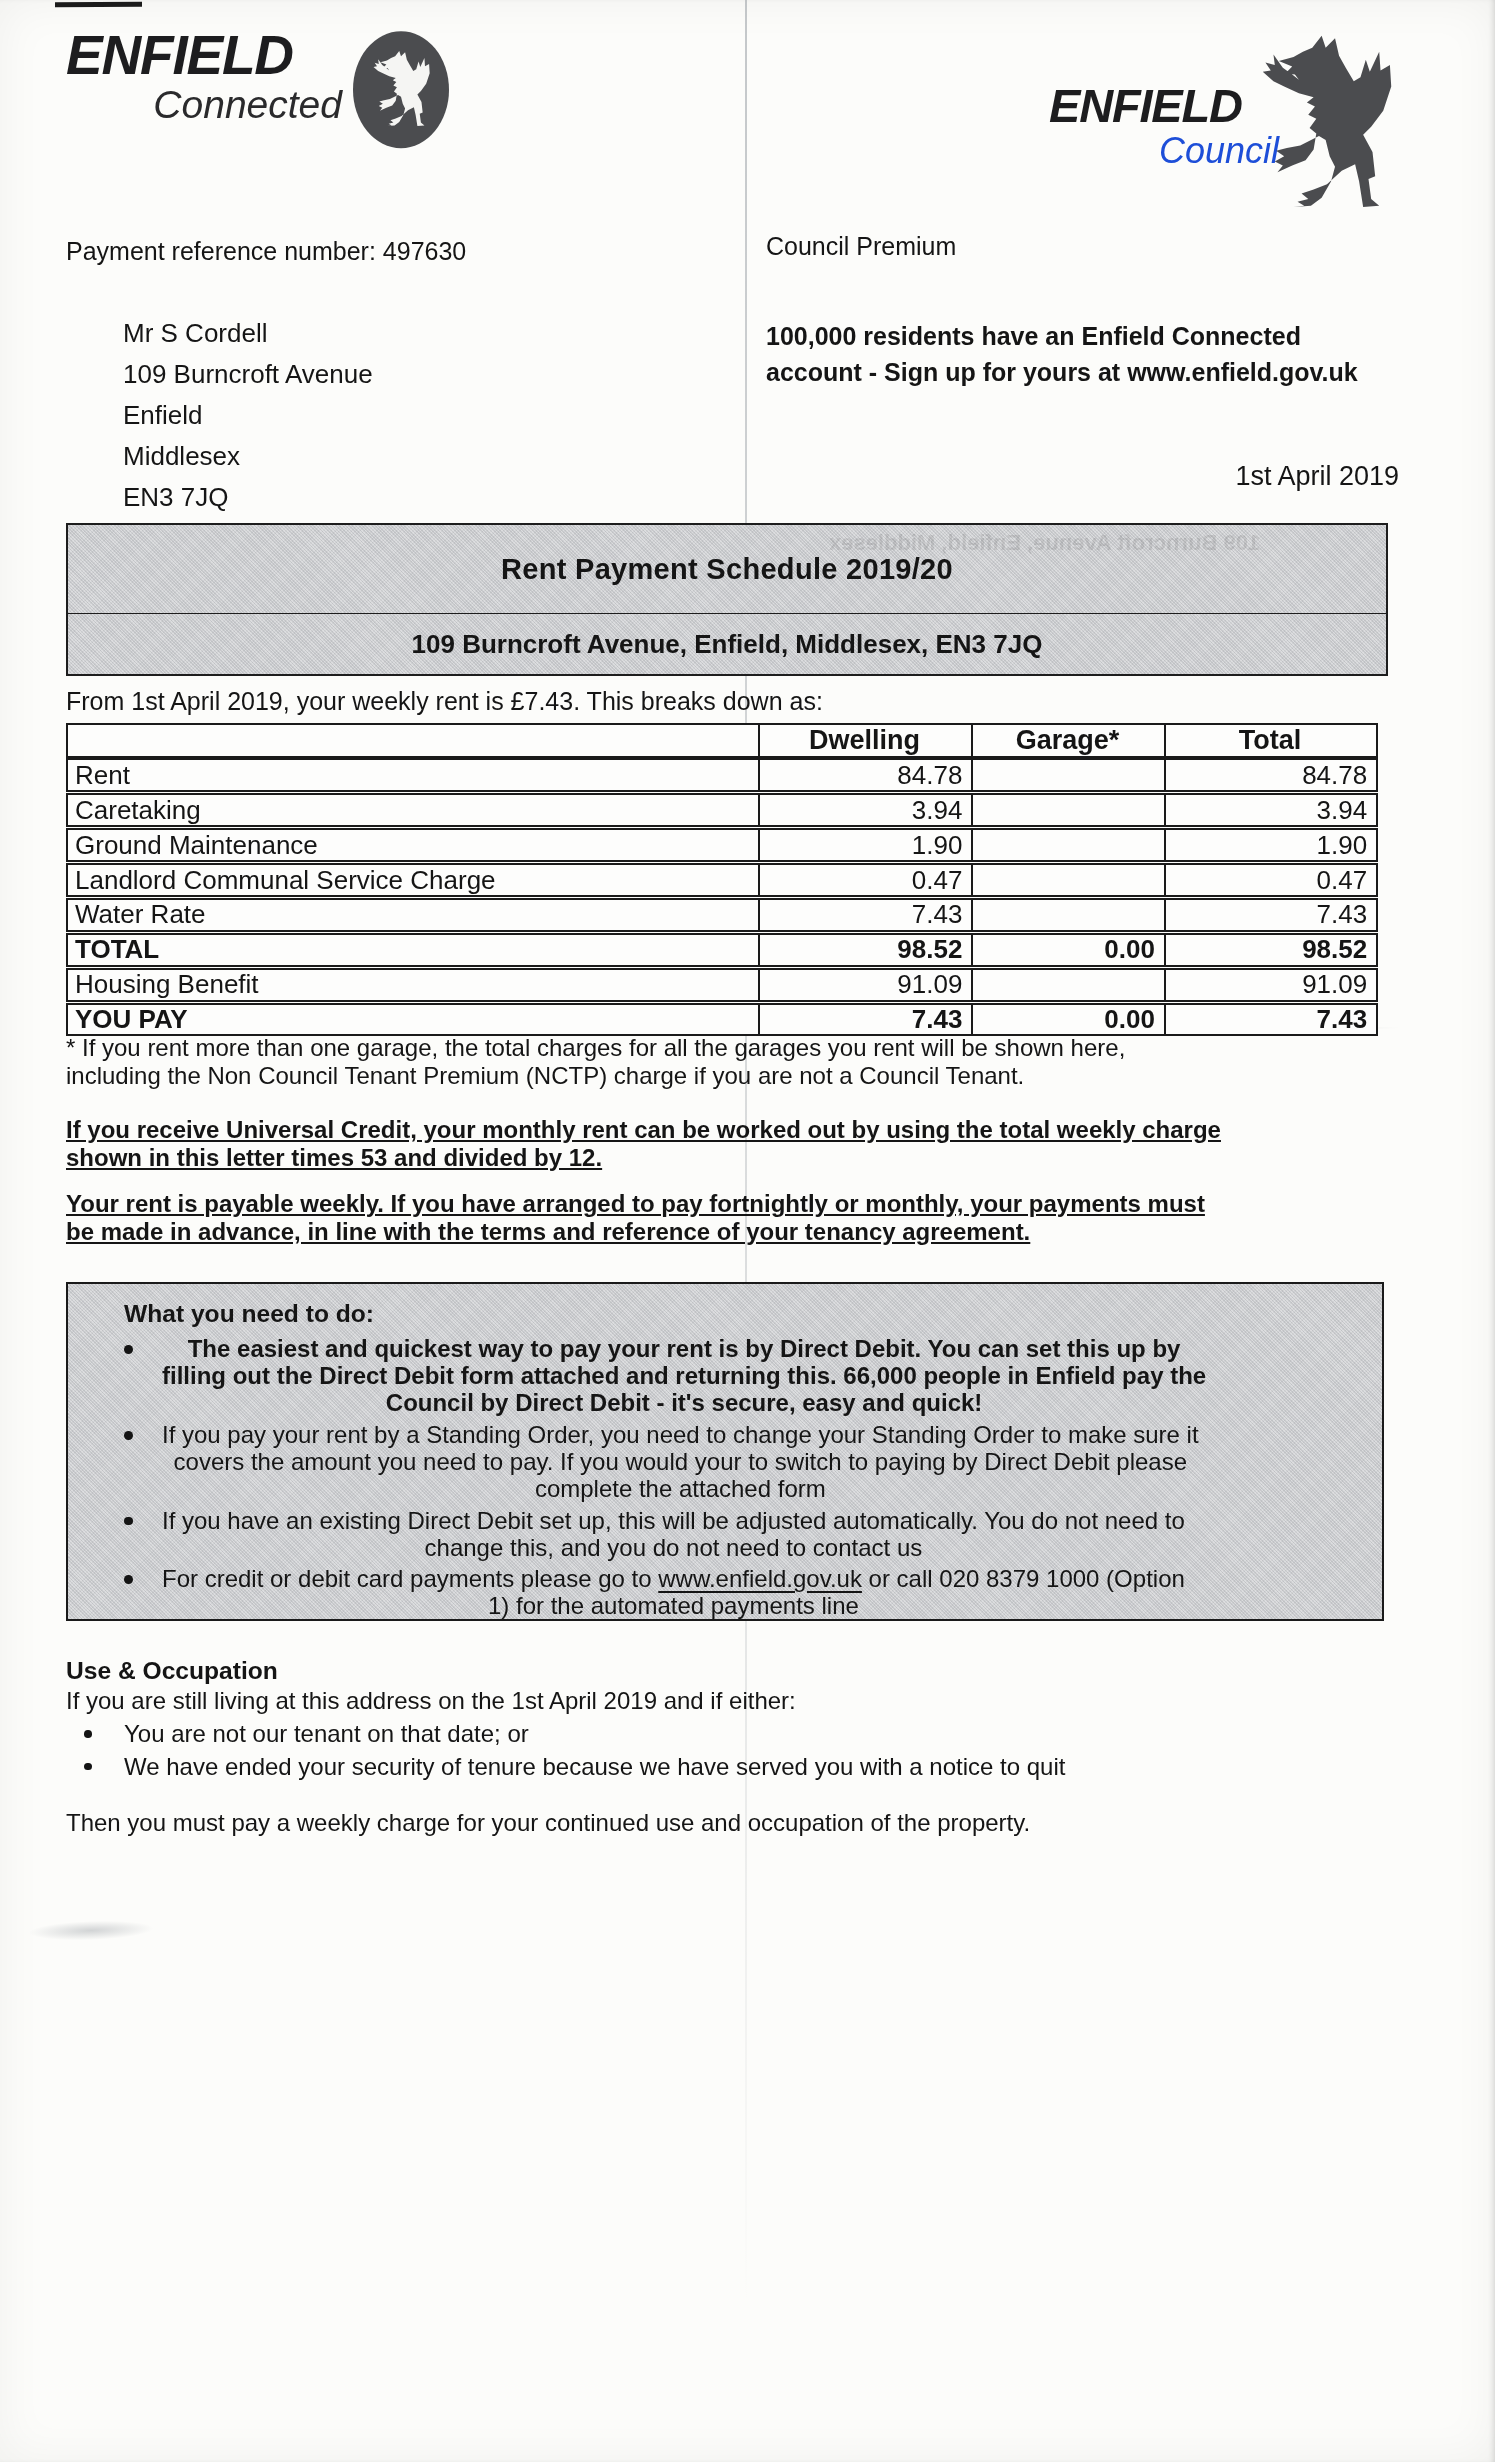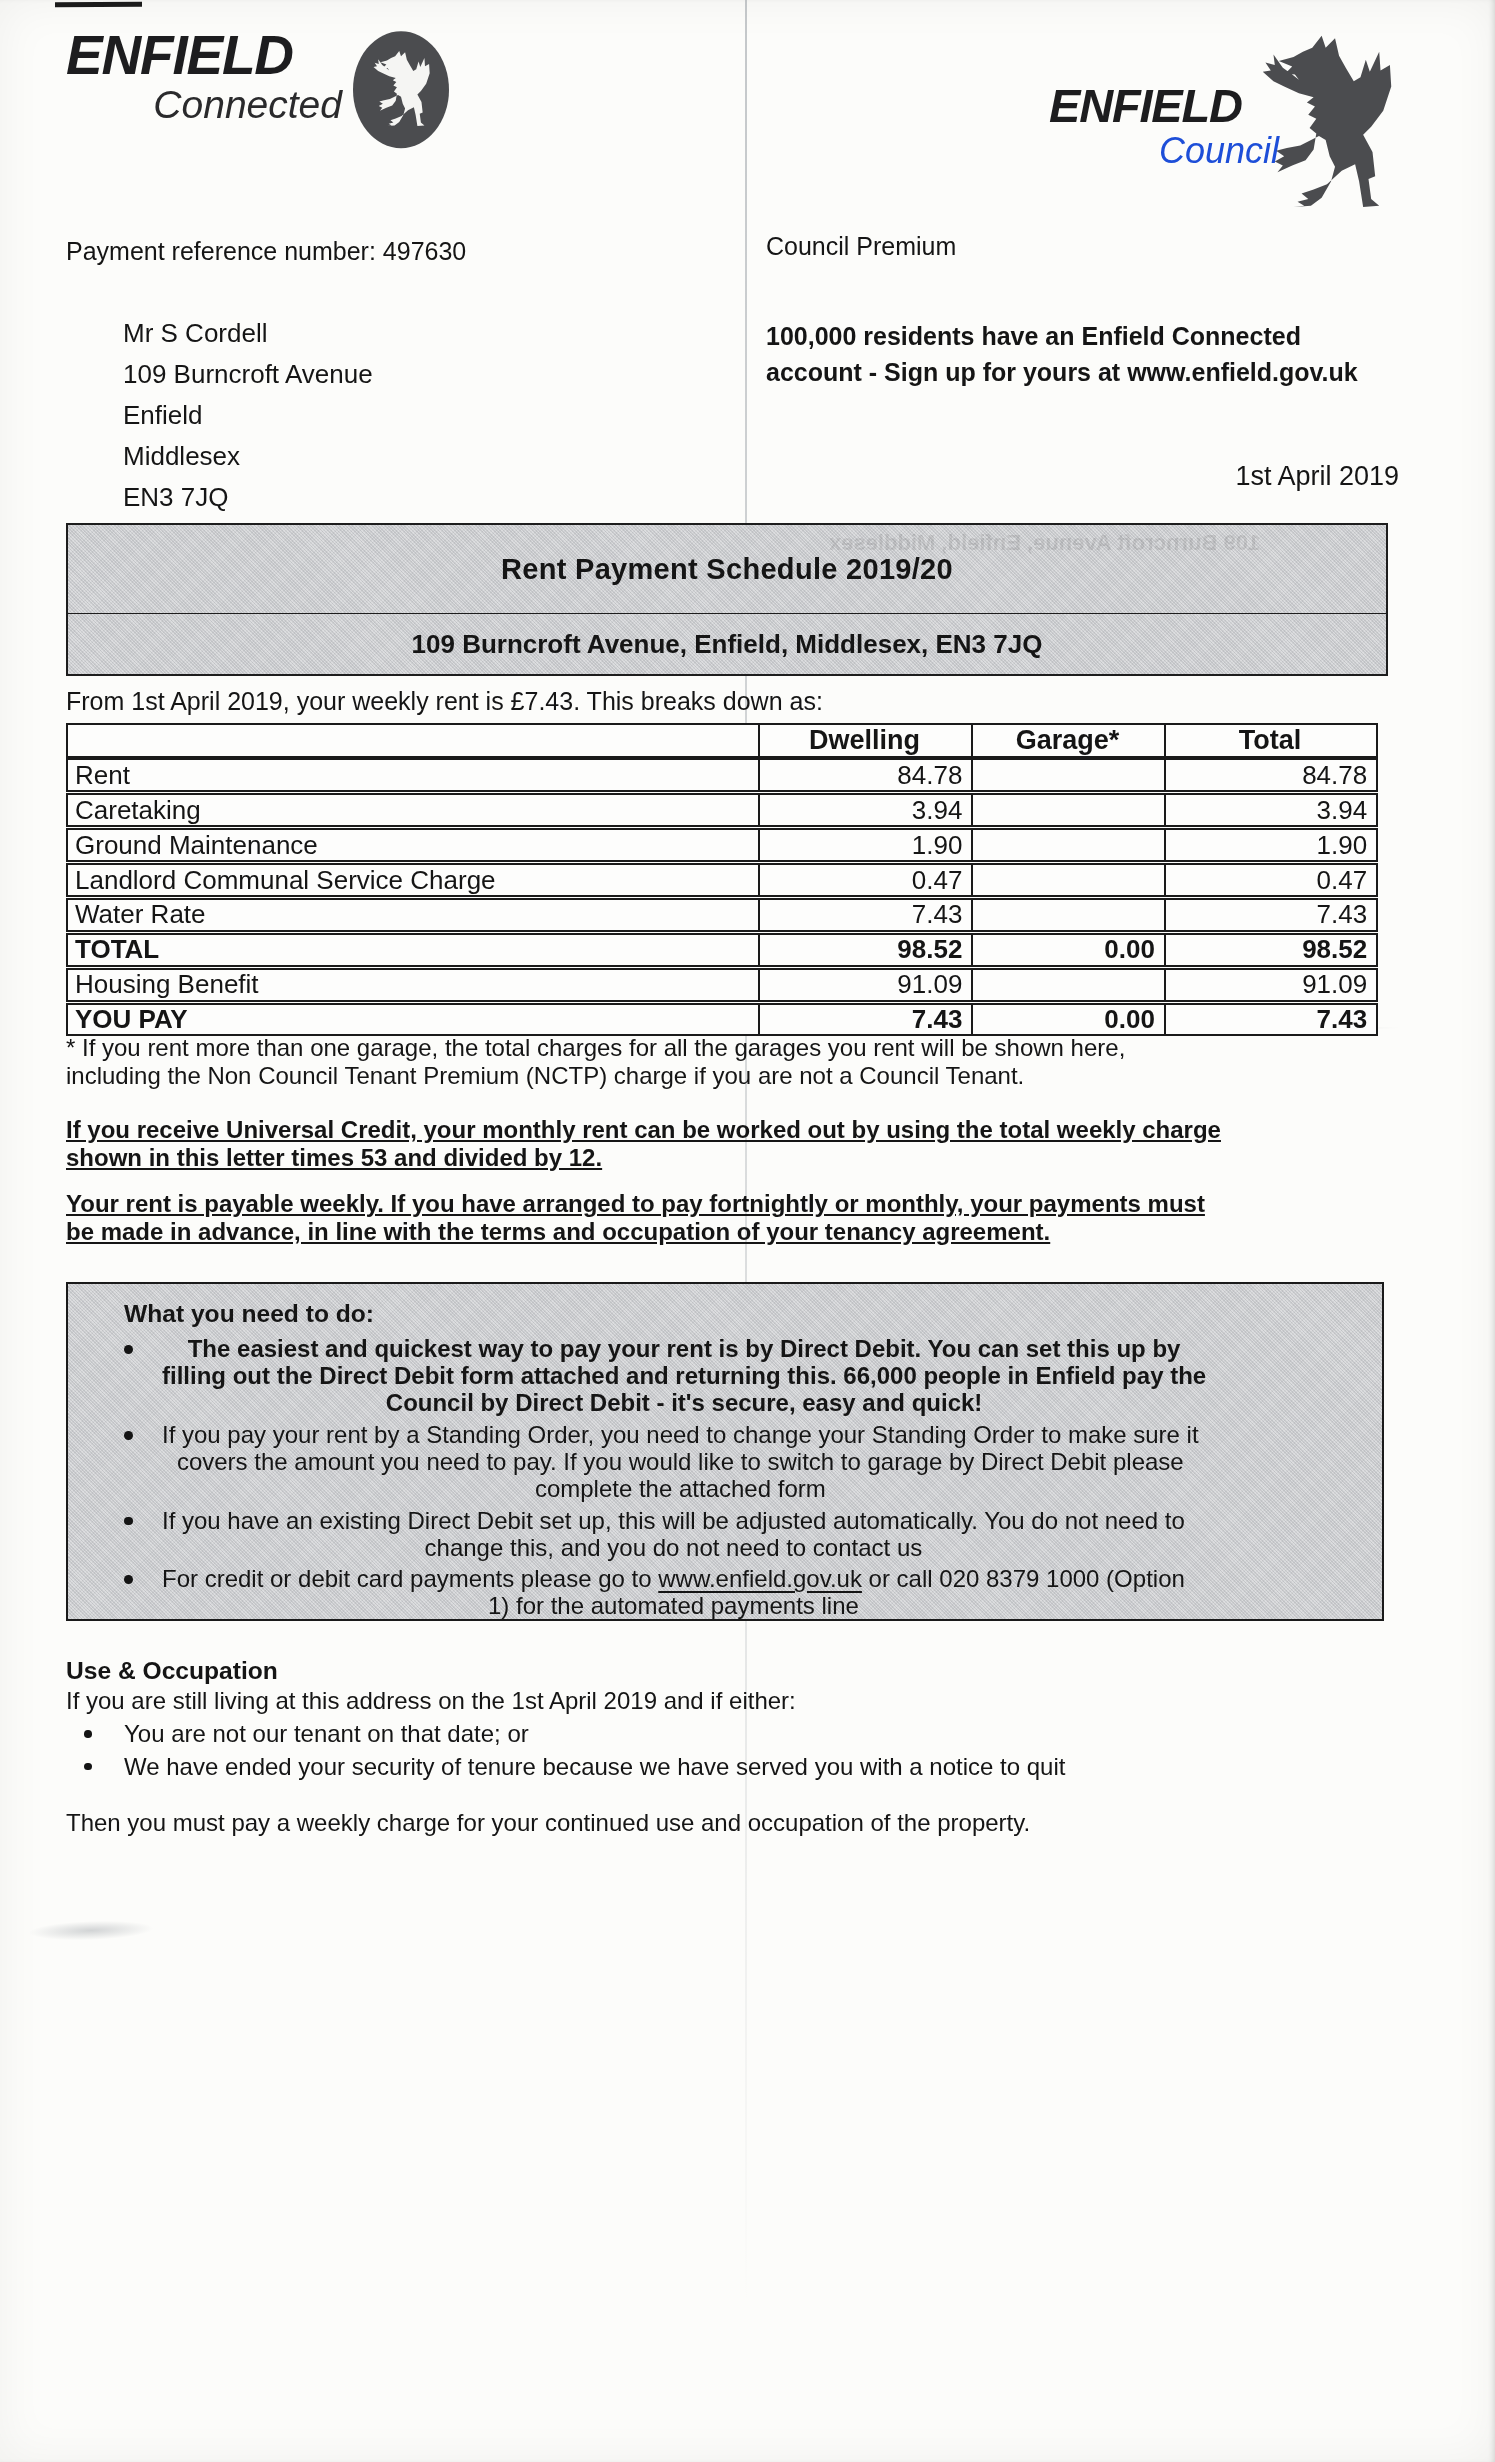--- a/index.html
+++ b/index.html
@@ -227,21 +227,21 @@
   <div class="abs para footnote">
     <div class="nowrap">* If you rent more than one garage, the total charges for all the garages you rent will be shown here,</div>
     <div class="nowrap">including the Non Council Tenant Premium (NCTP) charge if you are not a Council Tenant.</div>
   </div>
   <div class="abs para bold para-uc">
     <div class="nowrap">If you receive Universal Credit, your monthly rent can be worked out by using the total weekly charge</div>
     <div class="nowrap">shown in this letter times 53 and divided by 12.</div>
   </div>
   <div class="abs para bold para-weekly">
     <div class="nowrap">Your rent is payable weekly. If you have arranged to pay fortnightly or monthly, your payments must</div>
-    <div class="nowrap">be made in advance, in line with the terms and occupation of your tenancy agreement.</div>
+    <div class="nowrap">be made in advance, in line with the terms and reference of your tenancy agreement.</div>
   </div>
 
   <div class="abs action-box halftone">
     <div class="heading">What you need to do:</div>
 
     <div class="bullet bold">
       <div class="marker">
           <div class="dot"></div>
         </div>
       <div class="btext">
@@ -250,21 +250,21 @@
         <div class="nowrap">Council by Direct Debit - it's secure, easy and quick!</div>
       </div>
     </div>
 
     <div class="bullet">
       <div class="marker">
           <div class="dot"></div>
         </div>
       <div class="btext">
         <div class="nowrap">If you pay your rent by a Standing Order, you need to change your Standing Order to make sure it</div>
-        <div class="nowrap">covers the amount you need to pay. If you would like to switch to garage by Direct Debit please</div>
+        <div class="nowrap">covers the amount you need to pay. If you would your to switch to paying by Direct Debit please</div>
         <div class="nowrap">complete the attached form</div>
       </div>
     </div>
 
     <div class="bullet">
       <div class="marker">
           <div class="dot"></div>
         </div>
       <div class="btext">
         <div class="nowrap">If you have an existing Direct Debit set up, this will be adjusted automatically. You do not need to</div>

